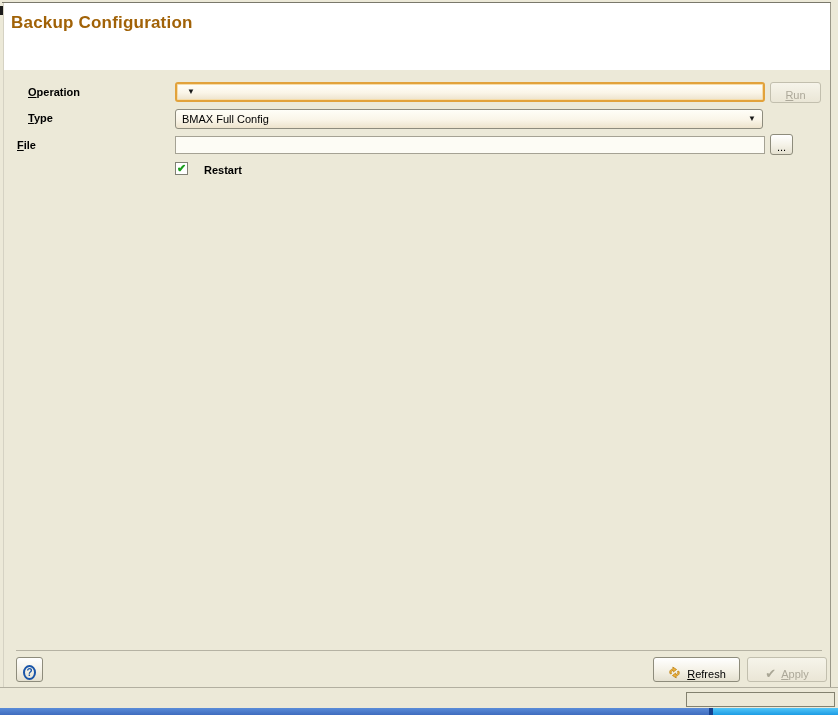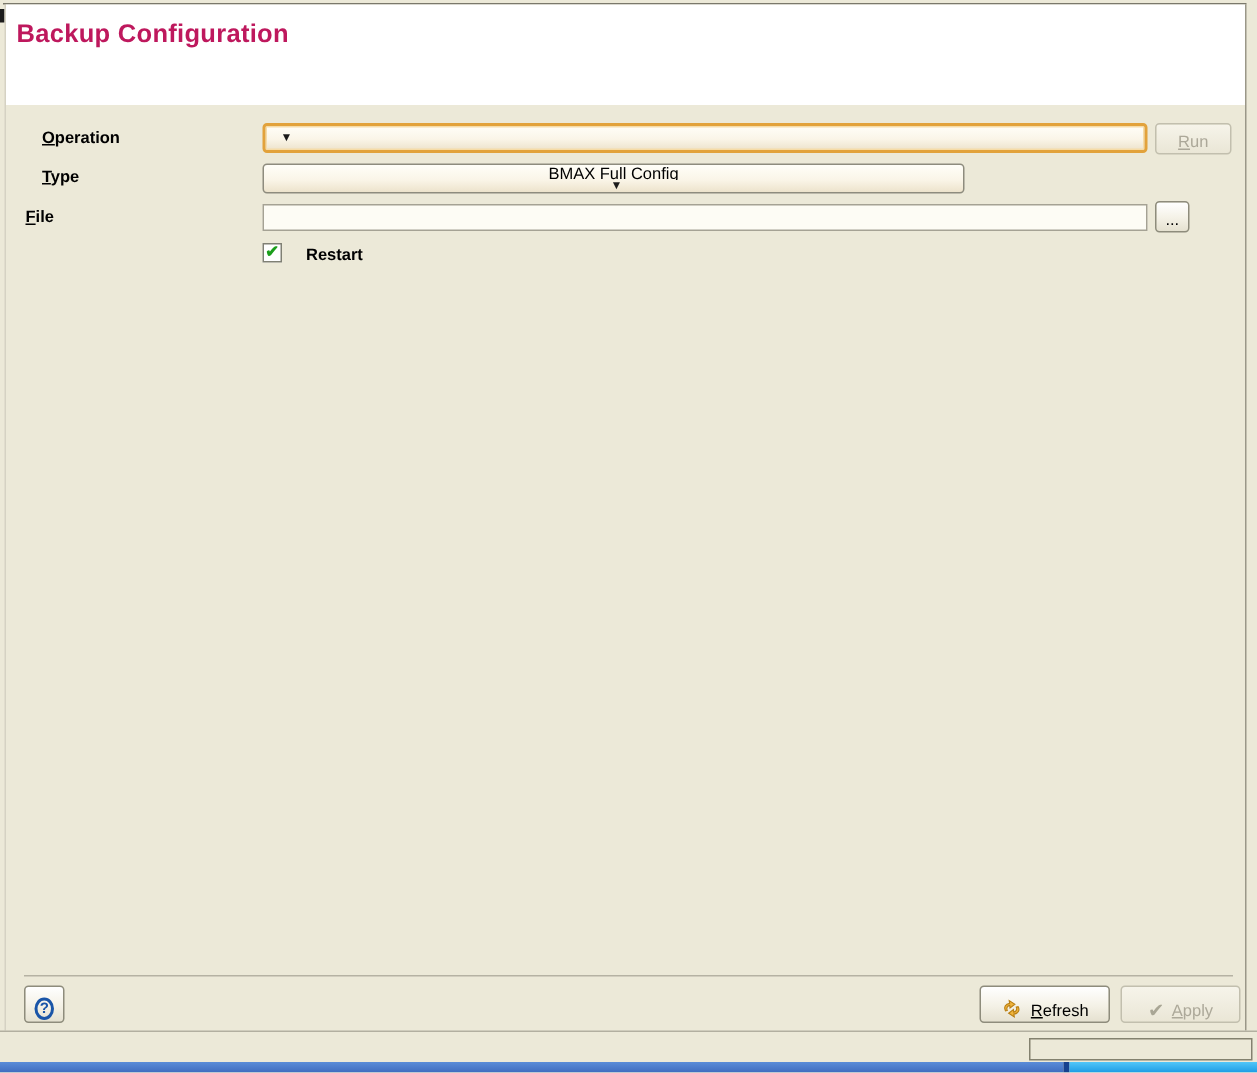--- a/index.html
+++ b/index.html
@@ -11,21 +11,21 @@
   }
   .abs{position:absolute;}
   
   .top-line{left:2px;top:2px;width:829px;height:1px;background:#7A786B;}
   .left-line{left:3px;top:3px;width:1px;height:684px;background:#D5D2C3;}
   .right-line{left:830px;top:3px;width:1px;height:684px;background:#9A9788;}
   .bottom-line{left:0;top:687px;width:838px;height:1px;background:#B2AFA0;}
   .edge-artifact{left:0;top:6px;width:3px;height:9px;background:#1B1B1B;}
   
   .title-panel{left:4px;top:3px;width:826px;height:67px;background:#FFFFFF;}
-  .page-title{left:7px;top:10px;font-size:17px;font-weight:bold;color:#be185d;letter-spacing:0.2px;}
+  .page-title{left:7px;top:10px;font-size:17px;font-weight:bold;color:#a16207;letter-spacing:0.2px;}
   
   .form-label{color:#000;font-weight:bold;}
   .mn{text-decoration:underline;}
   
   .combo{
     box-sizing:border-box;height:20px;border-radius:3px;
     background:linear-gradient(180deg,#FFFEF8 0%,#FAF5E8 55%,#EDE3CC 100%);
     display:flex;align-items:center;padding:0 6px;cursor:default;
   }
   .combo.normal{border:1px solid #8E8C7E;}
@@ -84,21 +84,21 @@
 
 <div class="abs form-label" style="left:28px;top:86px;"><span class="mn">O</span><span>peration</span></div>
 <div class="abs combo focused" style="left:175px;top:82px;width:590px;">
   <span class="arrow">▼</span>
 </div>
 <button class="abs btn disabled" style="left:770px;top:82px;width:51px;height:21px;">
     <span><span class="mn">R</span><span>un</span></span>
   </button>
 
 <div class="abs form-label" style="left:28px;top:112px;"><span class="mn">T</span><span>ype</span></div>
-<div class="abs combo normal" style="left:175px;top:109px;width:468px;flex-direction:column;">
+<div class="abs combo normal" style="left:175px;top:109px;width:588px;">
   <span class="combo-value">BMAX Full Config</span>
   <span class="arrow">▼</span>
 </div>
 
 <div class="abs form-label" style="left:17px;top:139px;text-align:right;"><span class="mn">F</span><span>ile</span></div>
 <input class="abs text-input" style="left: 175px; top: 136px; width: 590px; height: 18px;" value="">
 <button class="abs btn enabled" style="left:770px;top:134px;width:23px;height:21px;">
     <span>...</span>
   </button>
 

